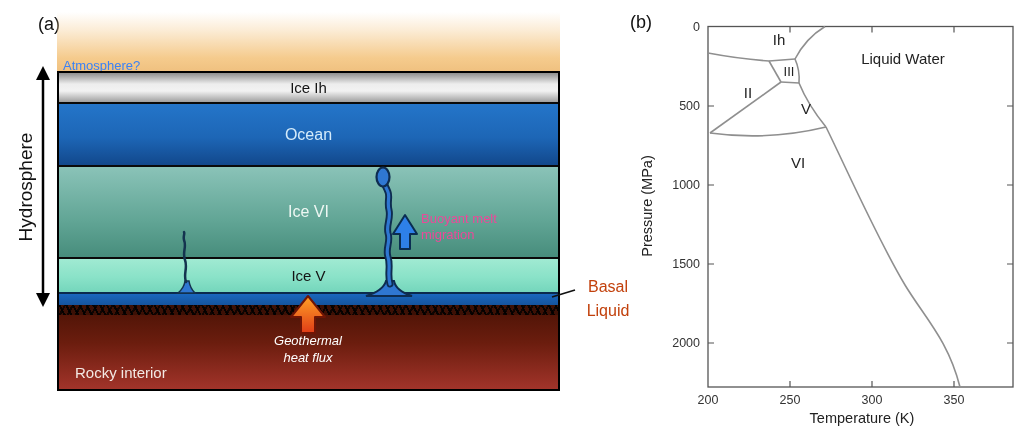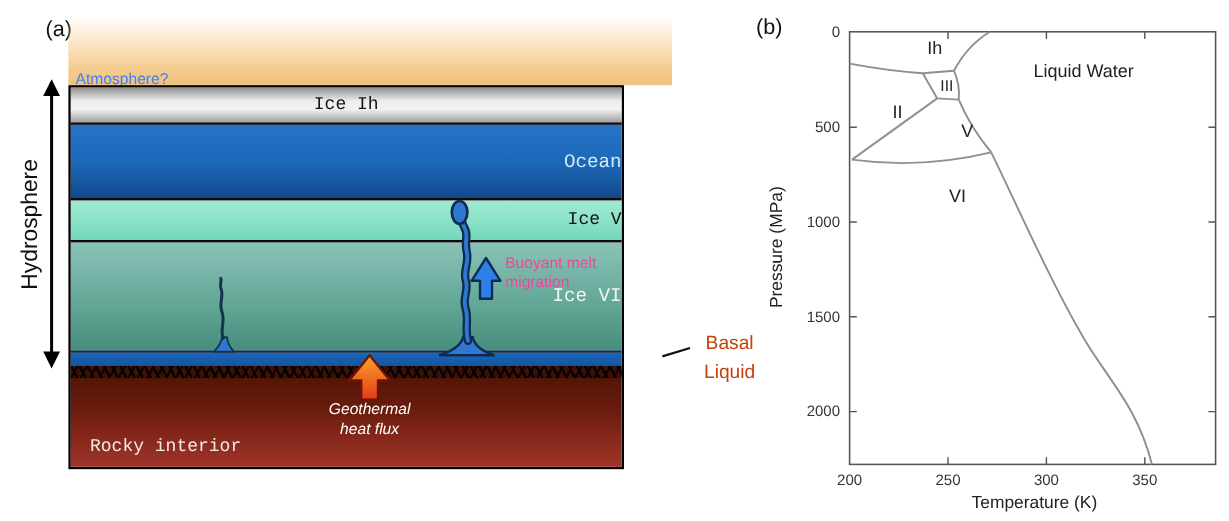--- a/index.html
+++ b/index.html
@@ -5,23 +5,23 @@
   html,body{margin:0;padding:0;background:#fff;}
   body{width:1024px;height:434px;position:relative;overflow:hidden;
        font-family:"Liberation Sans","DejaVu Sans",sans-serif;}
   .abs{position:absolute;}
   
   #atmosphere{left:57px;top:12px;width:503px;height:59px;
     background:linear-gradient(to bottom,rgba(245,203,141,0) 0%,rgba(245,203,141,.35) 30%,#f5cb8d 78%,#f0c180 100%);}
   #panel-a-tag{left:38px;top:14px;font-size:18px;color:#111;}
   #panel-b-tag{left:630px;top:12px;font-size:18px;color:#111;}
   #atmosphere-label{left:63px;top:31px;font-size:13px;color:#3b82f6;margin-top:27px;}
-  #stack{left:57px;top:71px;width:463px;height:320px;border:2px solid #000;box-sizing:border-box;font-family:Liberation Mono, monospace;}
+  #stack{left:57px;top:71px;width:503px;height:320px;border:2px solid #000;box-sizing:border-box;}
   .layer{position:relative;width:100%;box-sizing:border-box;display:flex;align-items:center;justify-content:center;}
-  .layer+.layer{border-top:2px solid #0a0a0a;justify-content:flex-end;}
+  .layer+.layer{border-top:2px solid #0a0a0a;}
   #layer-ice-ih{height:29px;background:linear-gradient(#8f8f8f,#ededed 38%,#f2f2f2 62%,#9f9f9f);}
   #layer-ocean{height:63px;background:linear-gradient(#2475c9,#1d66b6 55%,#12488c);}
   #layer-ice-v{height:35px;background:linear-gradient(#a0ead2,#8ae2c8 55%,#74d6bc);}
   #layer-ice-vi{height:92px;background:linear-gradient(#8ac3b8,#61a595 60%,#478d7c);}
   #layer-basal{height:13px;background:linear-gradient(#1a67be,#15549e);border-top-color:#0b2a4e;}
   #layer-rocky{height:84px;background:linear-gradient(#4a1205,#6b1d0e 45%,#a2342a);border-top:none;padding-left:24px;}
   #hatch{position:absolute;left:0;top:0;width:100%;height:10px;background-color:#3c1005;
     background-image:repeating-linear-gradient(62deg,transparent 0 4px,rgba(0,0,0,.9) 4px 6px),
                      repeating-linear-gradient(-62deg,transparent 0 5px,rgba(0,0,0,.75) 5px 7px);}
   .layer-label{font-size:15px;color:#141414;}
@@ -43,25 +43,25 @@
 <div class="abs" id="atmosphere"></div>
 <div class="abs" id="atmosphere-label">Atmosphere?</div>
 
 <div class="abs" id="stack">
   <div class="layer" id="layer-ice-ih">
     <span class="layer-label">Ice Ih</span>
   </div>
   <div class="layer" id="layer-ocean">
     <span class="layer-label" id="label-ocean">Ocean</span>
   </div>
+  <div class="layer" id="layer-ice-vi">
+    <span class="layer-label" id="label-ice-vi">Ice VI</span>
+  </div>
   <div class="layer" id="layer-ice-v">
     <span class="layer-label">Ice V</span>
-  </div>
-  <div class="layer" id="layer-ice-vi">
-    <span class="layer-label" id="label-ice-vi">Ice VI</span>
   </div>
   <div class="layer" id="layer-basal"></div>
   <div class="layer" id="layer-rocky">
     <div id="hatch"></div>
     <span id="rocky-label">Rocky interior</span>
   </div>
 </div>
 
 <div class="abs" id="hydrosphere-label">Hydrosphere</div>
 

